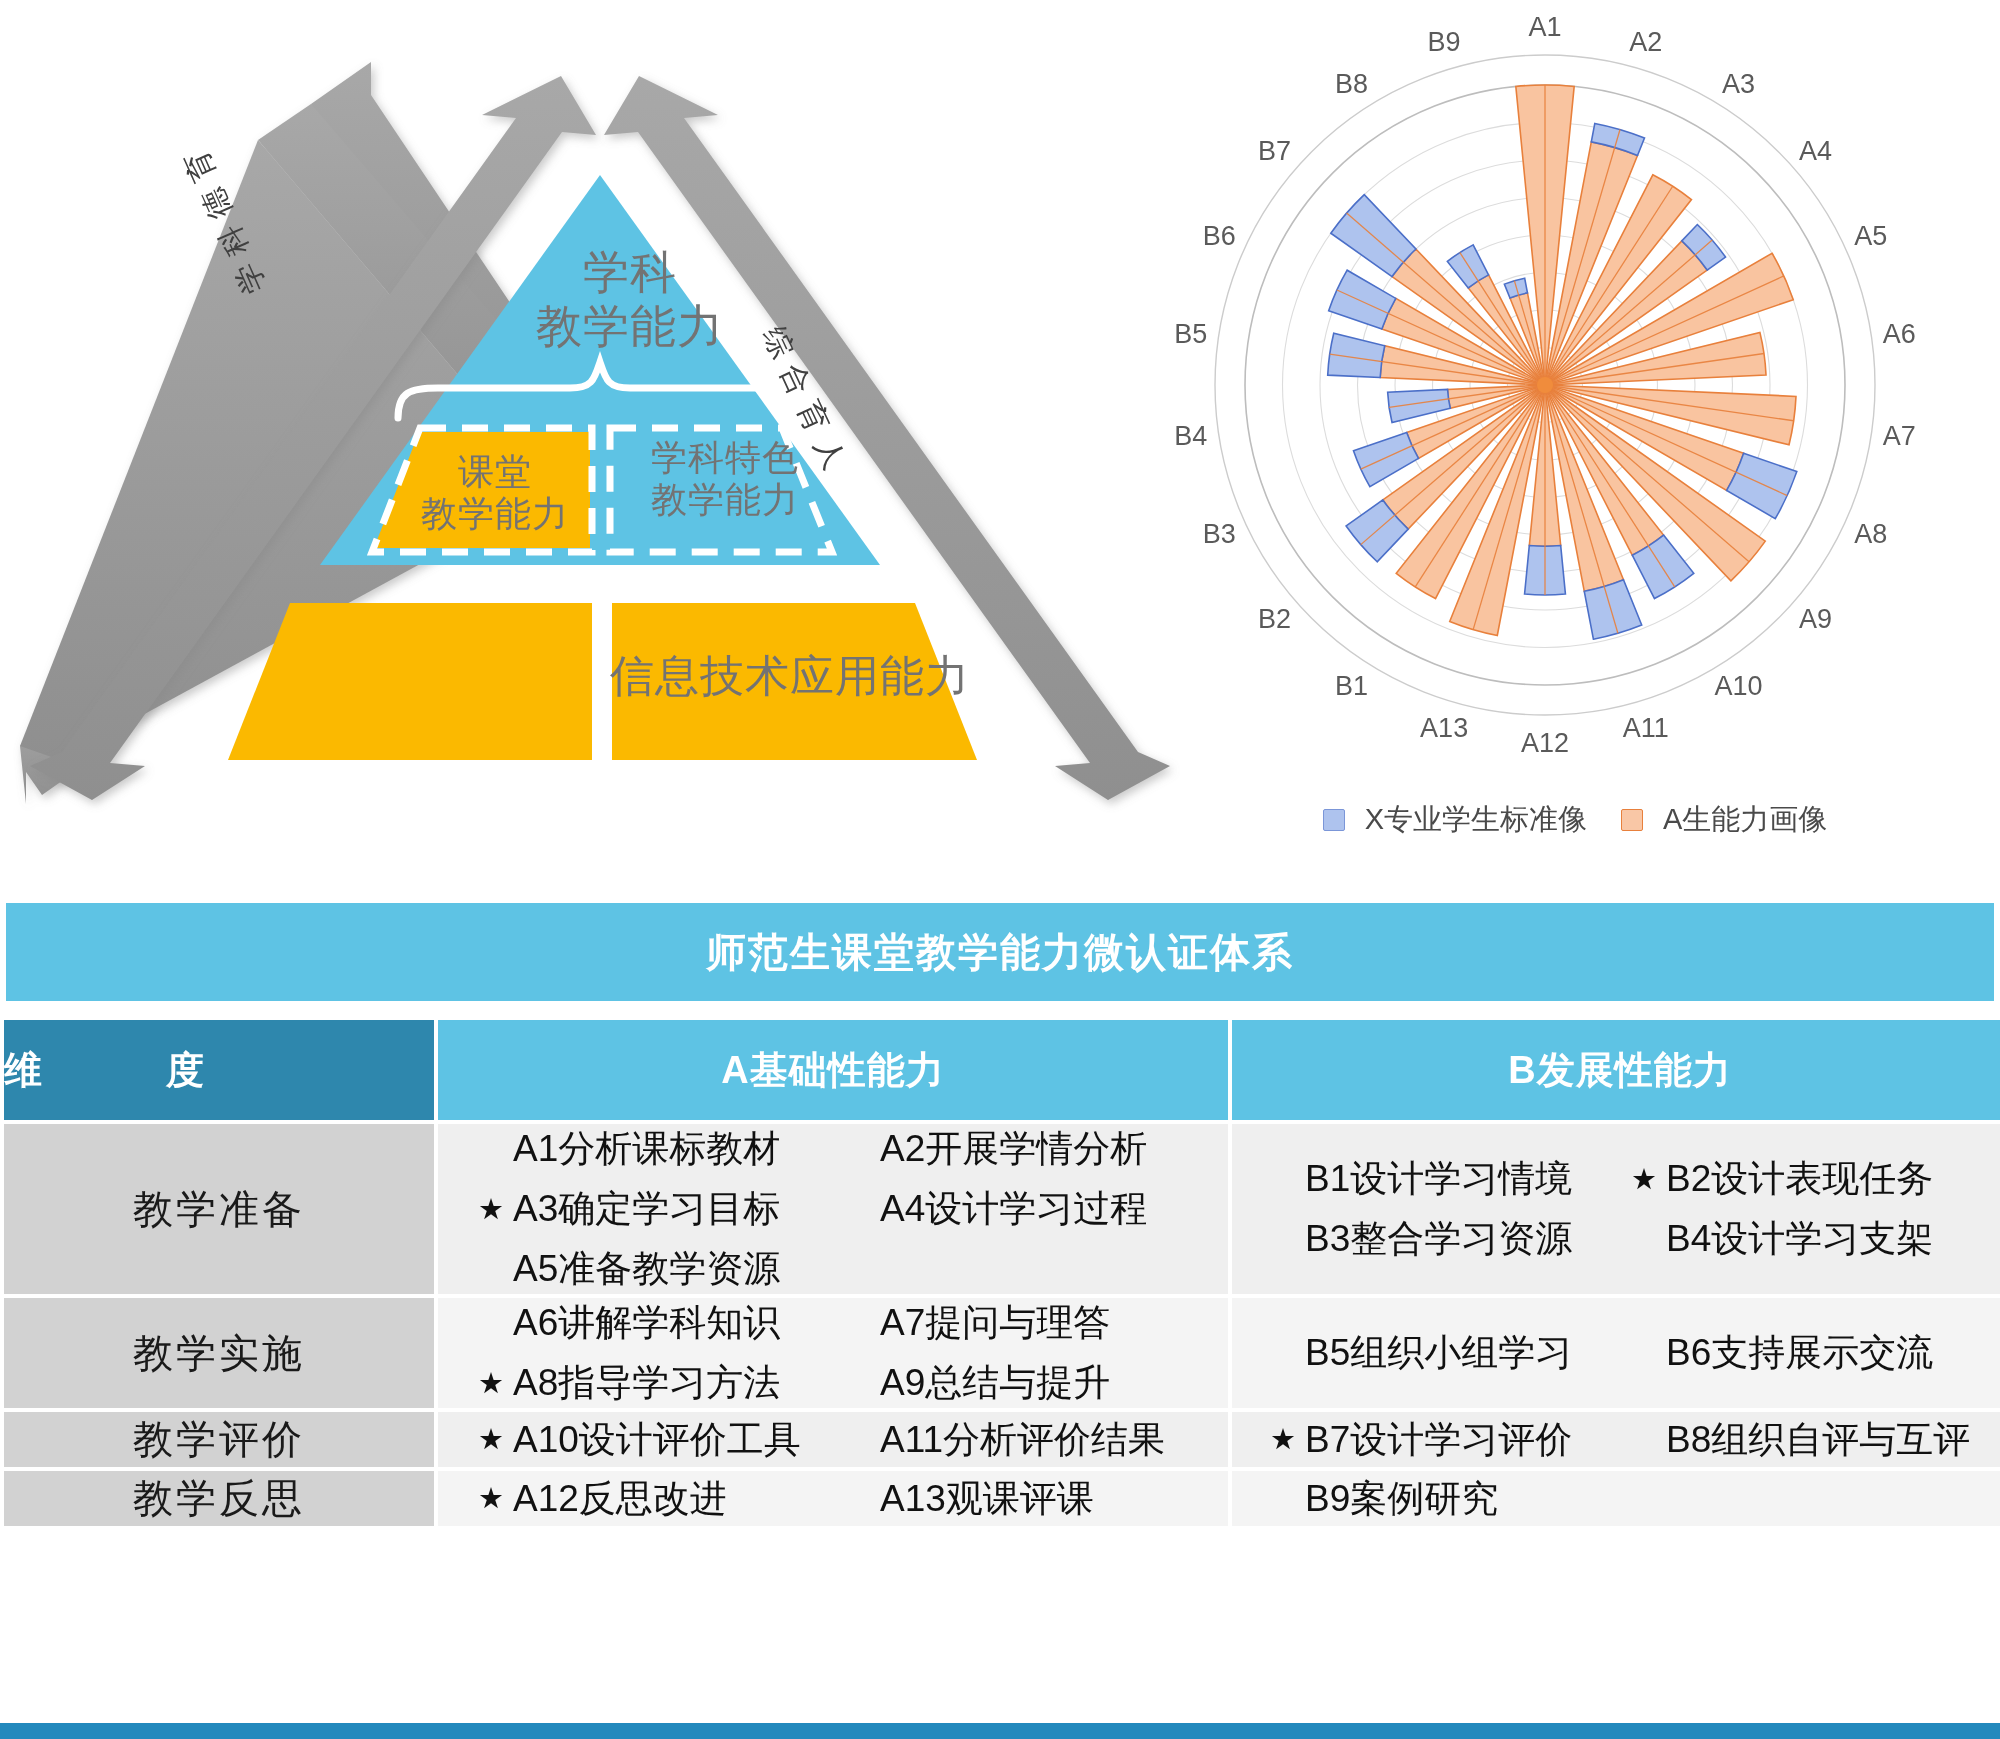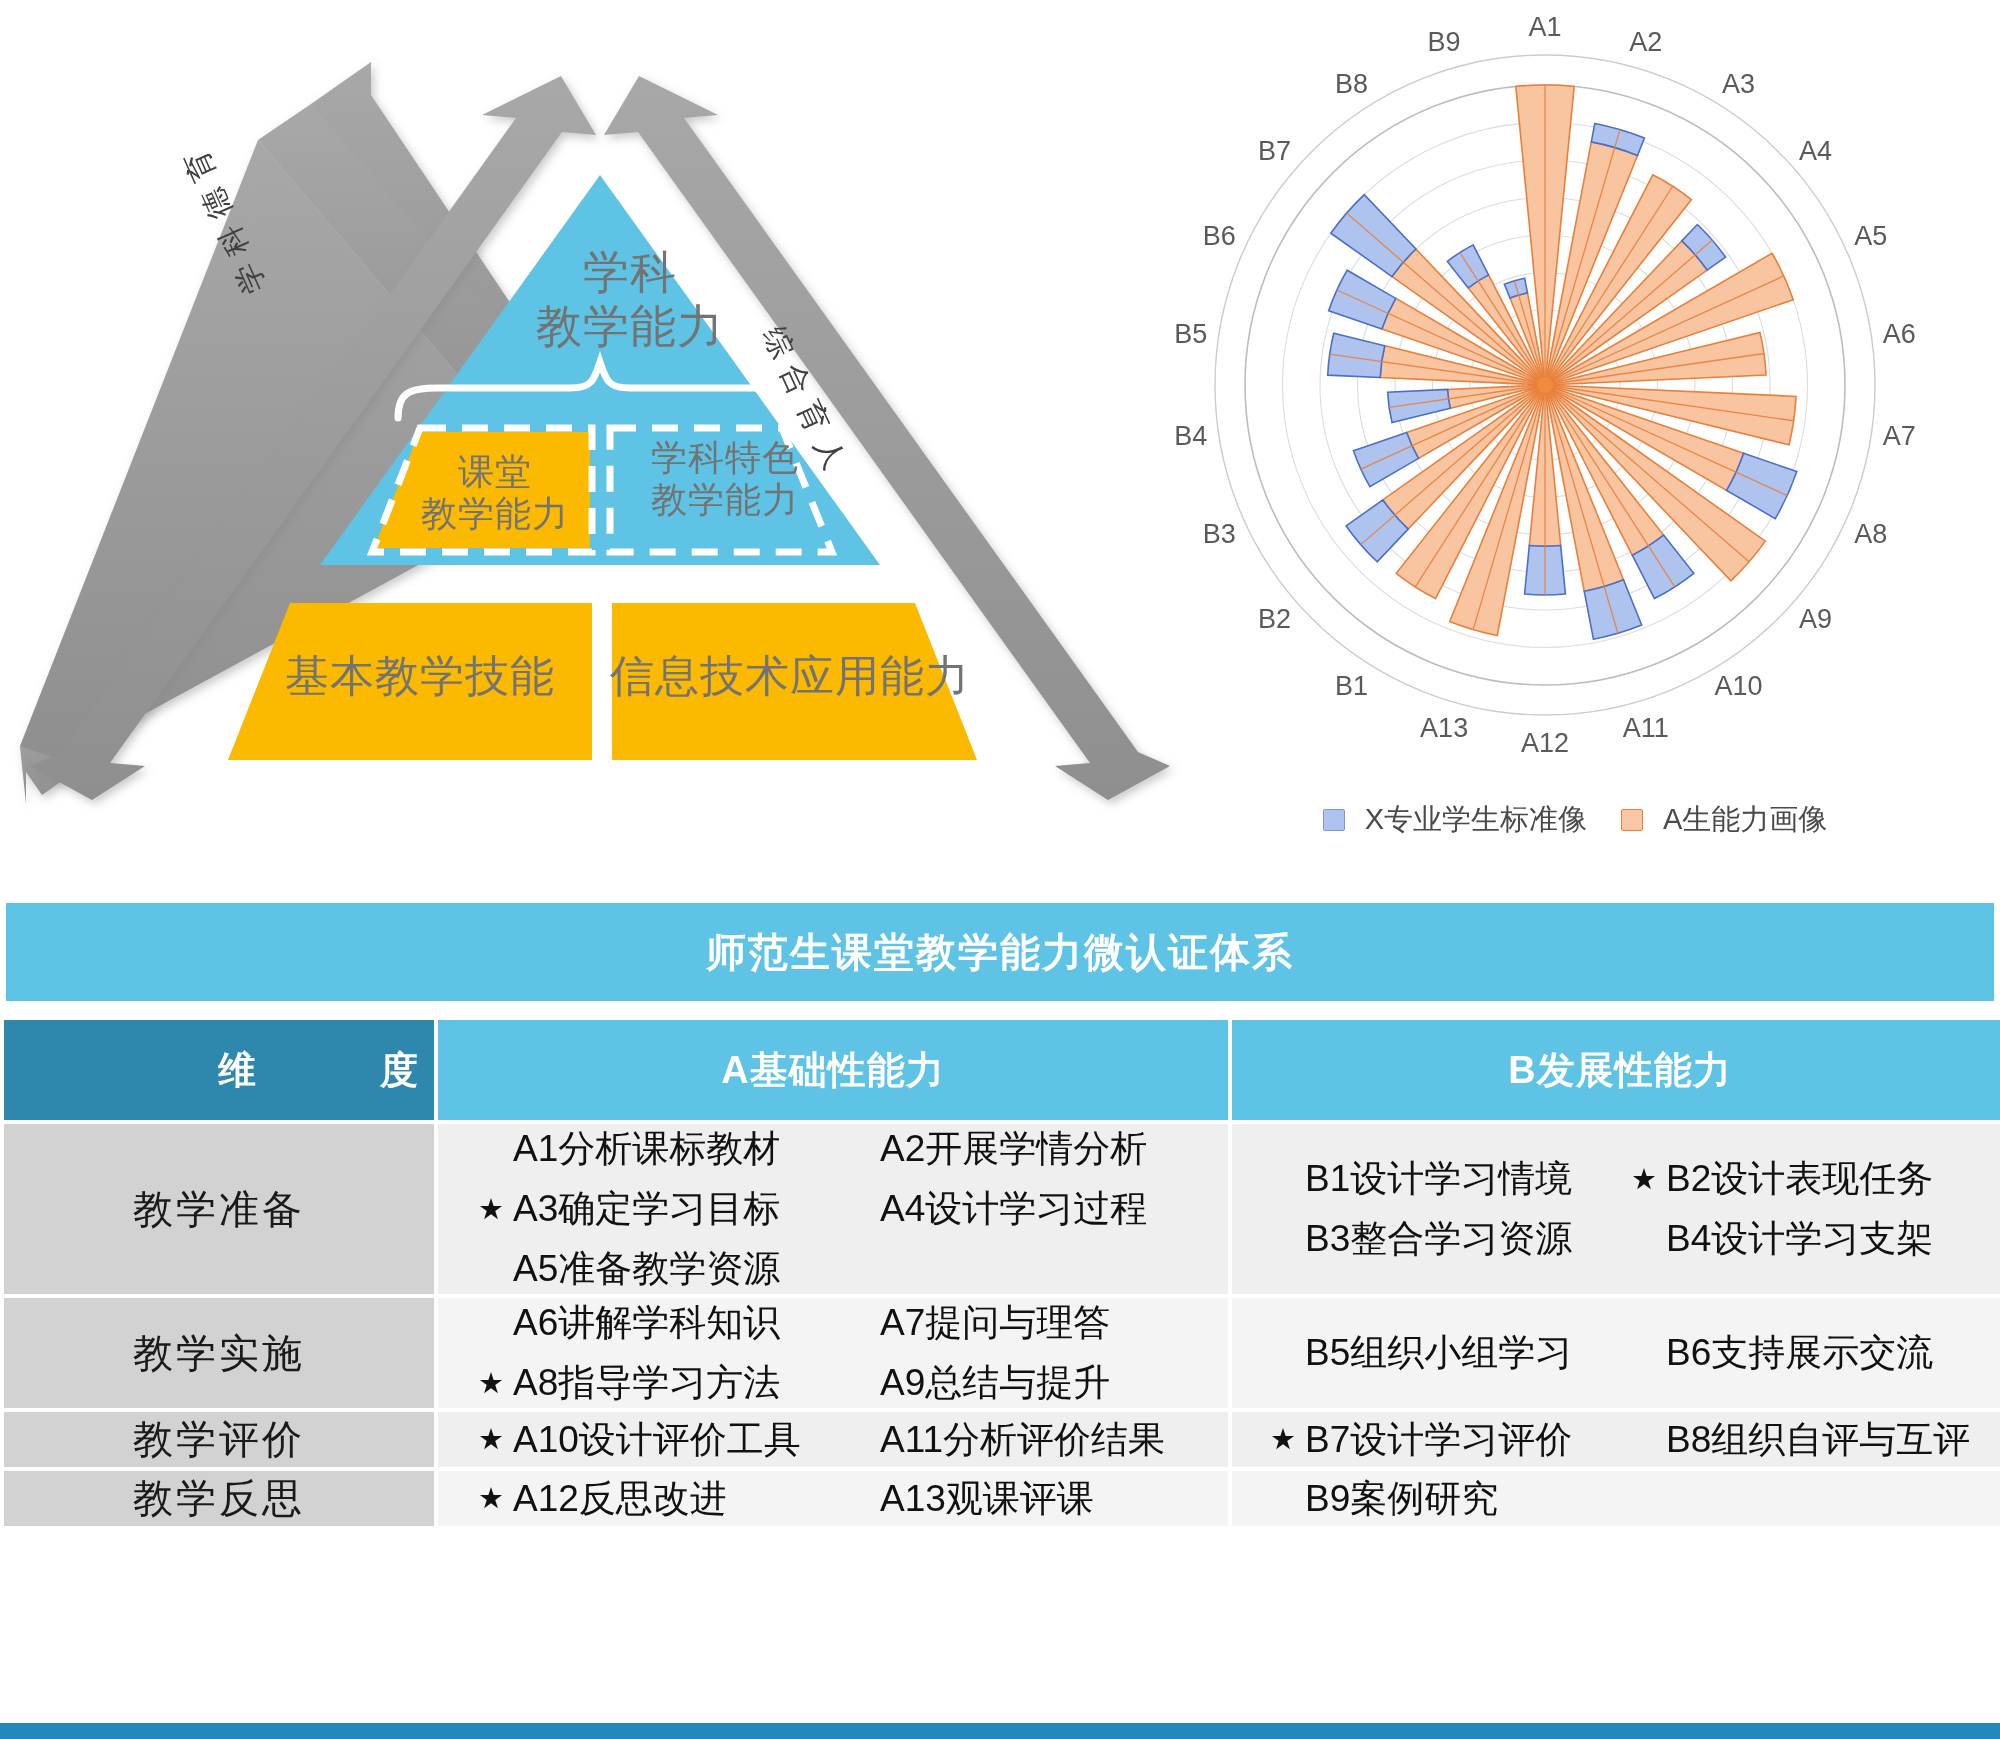--- a/index.html
+++ b/index.html
@@ -71,21 +71,21 @@
 
   table#cert-table {
     position: absolute; left: 0; top: 131px; width: 2000px;
     border-collapse: separate; border-spacing: 4px 4px;
     table-layout: fixed;
   }
   table#cert-table th, table#cert-table td { padding: 0; vertical-align: middle; }
 
   th.hdr-dim {
     background: #2e87ad; color:#fff; font-size: 38px; font-weight: 700;
-    letter-spacing: 16px; height: 100px; text-align: right;
+    letter-spacing: 16px; height: 100px; text-align: left;
   }
   th.hdr-col {
     background: #5ec3e4; color:#fff; font-size: 38px; font-weight: 700;
     height: 100px; text-align: center; letter-spacing: 1px;
   }
 
   td.dim-cell {
     background: #d2d2d2; color: #1a1a1a; font-size: 40px;
     text-align: center; letter-spacing: 3px;
   }
@@ -199,21 +199,20 @@
           <polygon fill="#fbb900" points="612,603 915,603 977,760 612,760"></polygon>
         </g>
       </svg>
 
       <div class="tri-label" id="lbl-subject-teaching">学科
 教学能力</div>
       <div class="tri-label" id="lbl-classroom">课堂
 教学能力</div>
       <div class="tri-label" id="lbl-discipline">学科特色
 教学能力</div>
-      <div class="tri-label" id="lbl-basic-skills">基本教学技能</div>
       <div class="tri-label" id="lbl-it-app">信息技术应用能力</div>
 
       <div class="arrow-text" id="arrow-text-left">学科德育</div>
       <div class="arrow-text" id="arrow-text-right">综合育人</div>
     </div>
 
     <div id="chart-panel">
       <svg id="polar-svg" width="850" height="790" viewBox="0 0 850 790">
         <g id="polar-grid">
             <circle cx="395" cy="375" r="37.5" fill="none" stroke="#dcdcdc" stroke-width="1.1"></circle>

